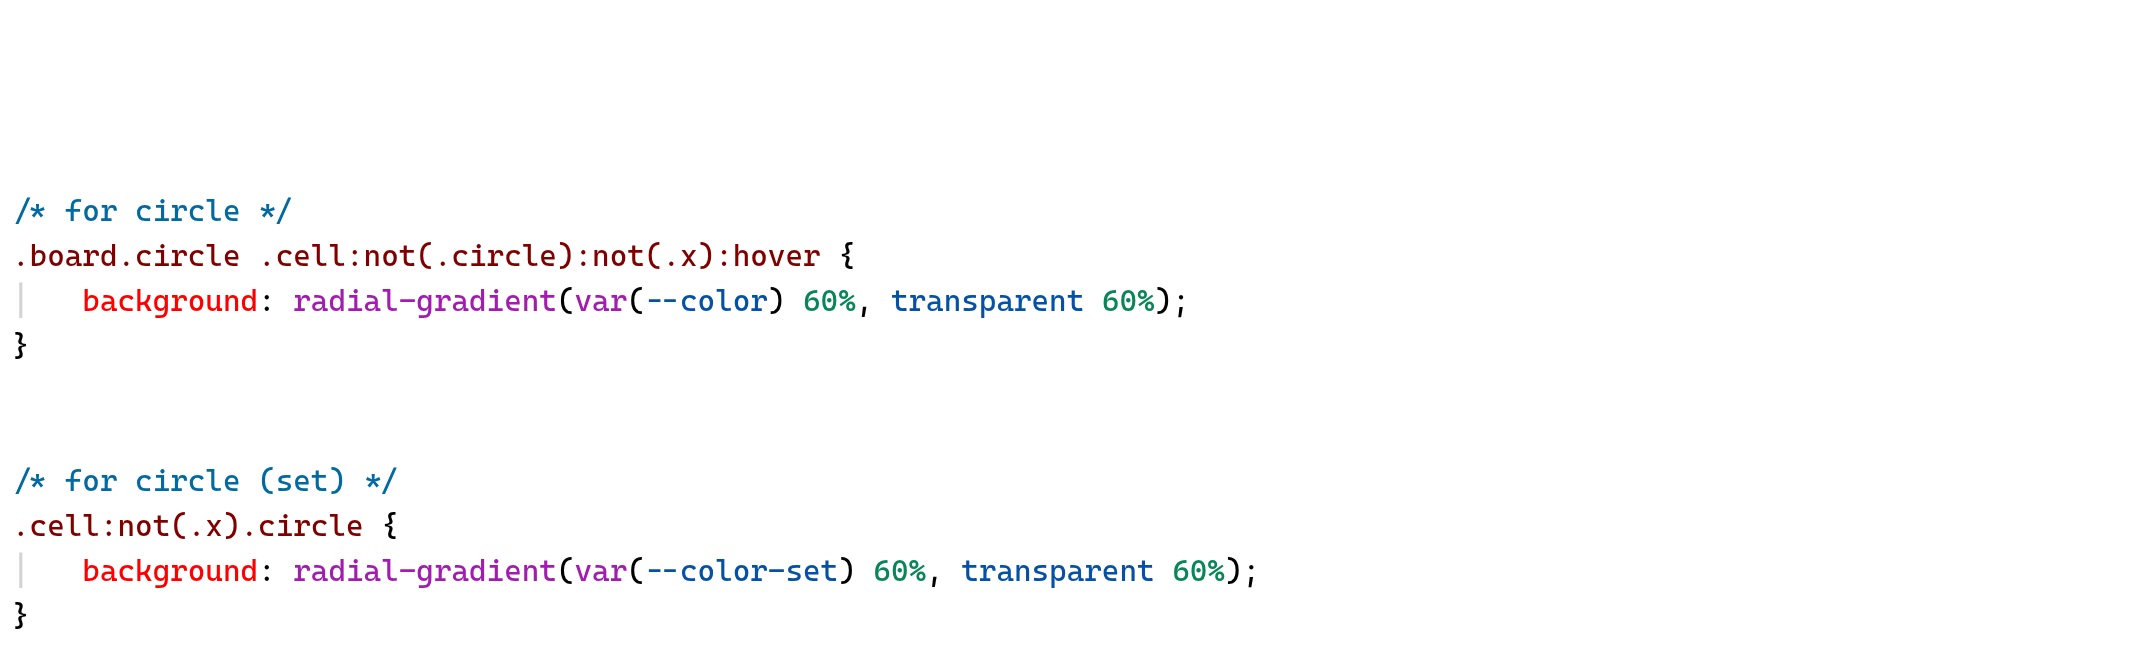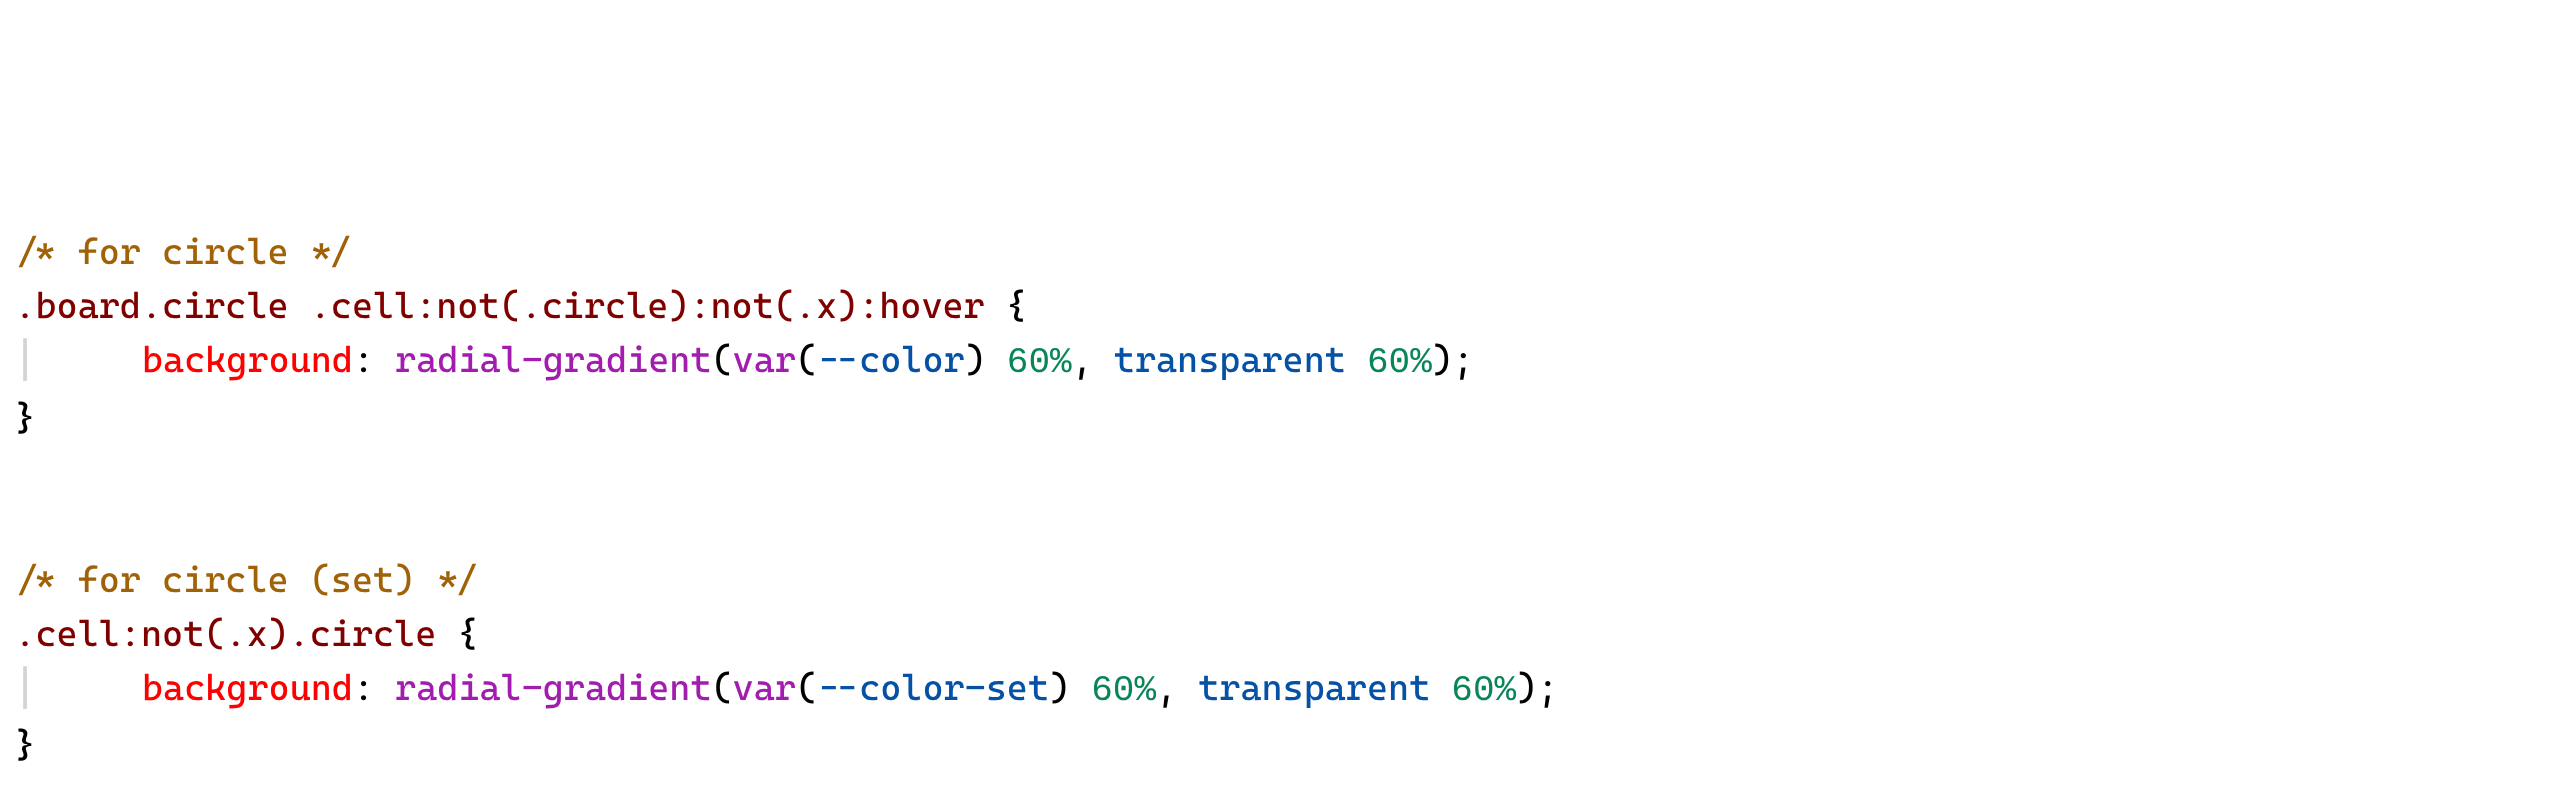--- a/index.html
+++ b/index.html
@@ -12,25 +12,25 @@
     white-space: pre;
     color: #000000;
   }
   .code-block {
     display: block;
   }
   .line {
     display: block;
     min-height: 1.5em;
   }
-  .c-comment   { color: #a16207; }
+  .c-comment   { color: #0369a1; }
   .c-selector  { color: #800000; }
-  .c-prop      { color: #ff0000; margin-left: 36px; }
+  .c-prop      { color: #ff0000; }
   .c-ident     { color: #a21caf; }
-  .c-number    { color: #098658; font-family: Liberation Mono, monospace; }
+  .c-number    { color: #098658; }
   .c-value     { color: #0451a5; text-align: right; }
   .c-punct     { color: #000000; }
   .indent-guide { color: #d3d3d3; }
 </style>
 </head>
 <body>
 
 
 
 <div class="code-block"><span class="line"><span class="c-comment">/* for circle */</span></span><span class="line"><span class="c-selector">.board.circle</span><span class="c-punct"> </span><span class="c-selector">.cell:not(.circle):not(.x):hover</span><span class="c-punct"> {</span></span><span class="line"><span class="indent-guide">│</span>   <span class="c-prop">background</span><span class="c-punct">: </span><span class="c-ident">radial-gradient</span><span class="c-punct">(</span><span class="c-ident">var</span><span class="c-punct">(</span><span class="c-value">--color</span><span class="c-punct">) </span><span class="c-number">60%</span><span class="c-punct">, </span><span class="c-value">transparent</span><span class="c-punct"> </span><span class="c-number">60%</span><span class="c-punct">);</span></span><span class="line"><span class="c-punct">}</span></span><span class="line"></span><span class="line"></span><span class="line"><span class="c-comment">/* for circle (set) */</span></span><span class="line"><span class="c-selector">.cell:not(.x).circle</span><span class="c-punct"> {</span></span><span class="line"><span class="indent-guide">│</span>   <span class="c-prop">background</span><span class="c-punct">: </span><span class="c-ident">radial-gradient</span><span class="c-punct">(</span><span class="c-ident">var</span><span class="c-punct">(</span><span class="c-value">--color-set</span><span class="c-punct">) </span><span class="c-number">60%</span><span class="c-punct">, </span><span class="c-value">transparent</span><span class="c-punct"> </span><span class="c-number">60%</span><span class="c-punct">);</span></span><span class="line"><span class="c-punct">}</span></span></div>

